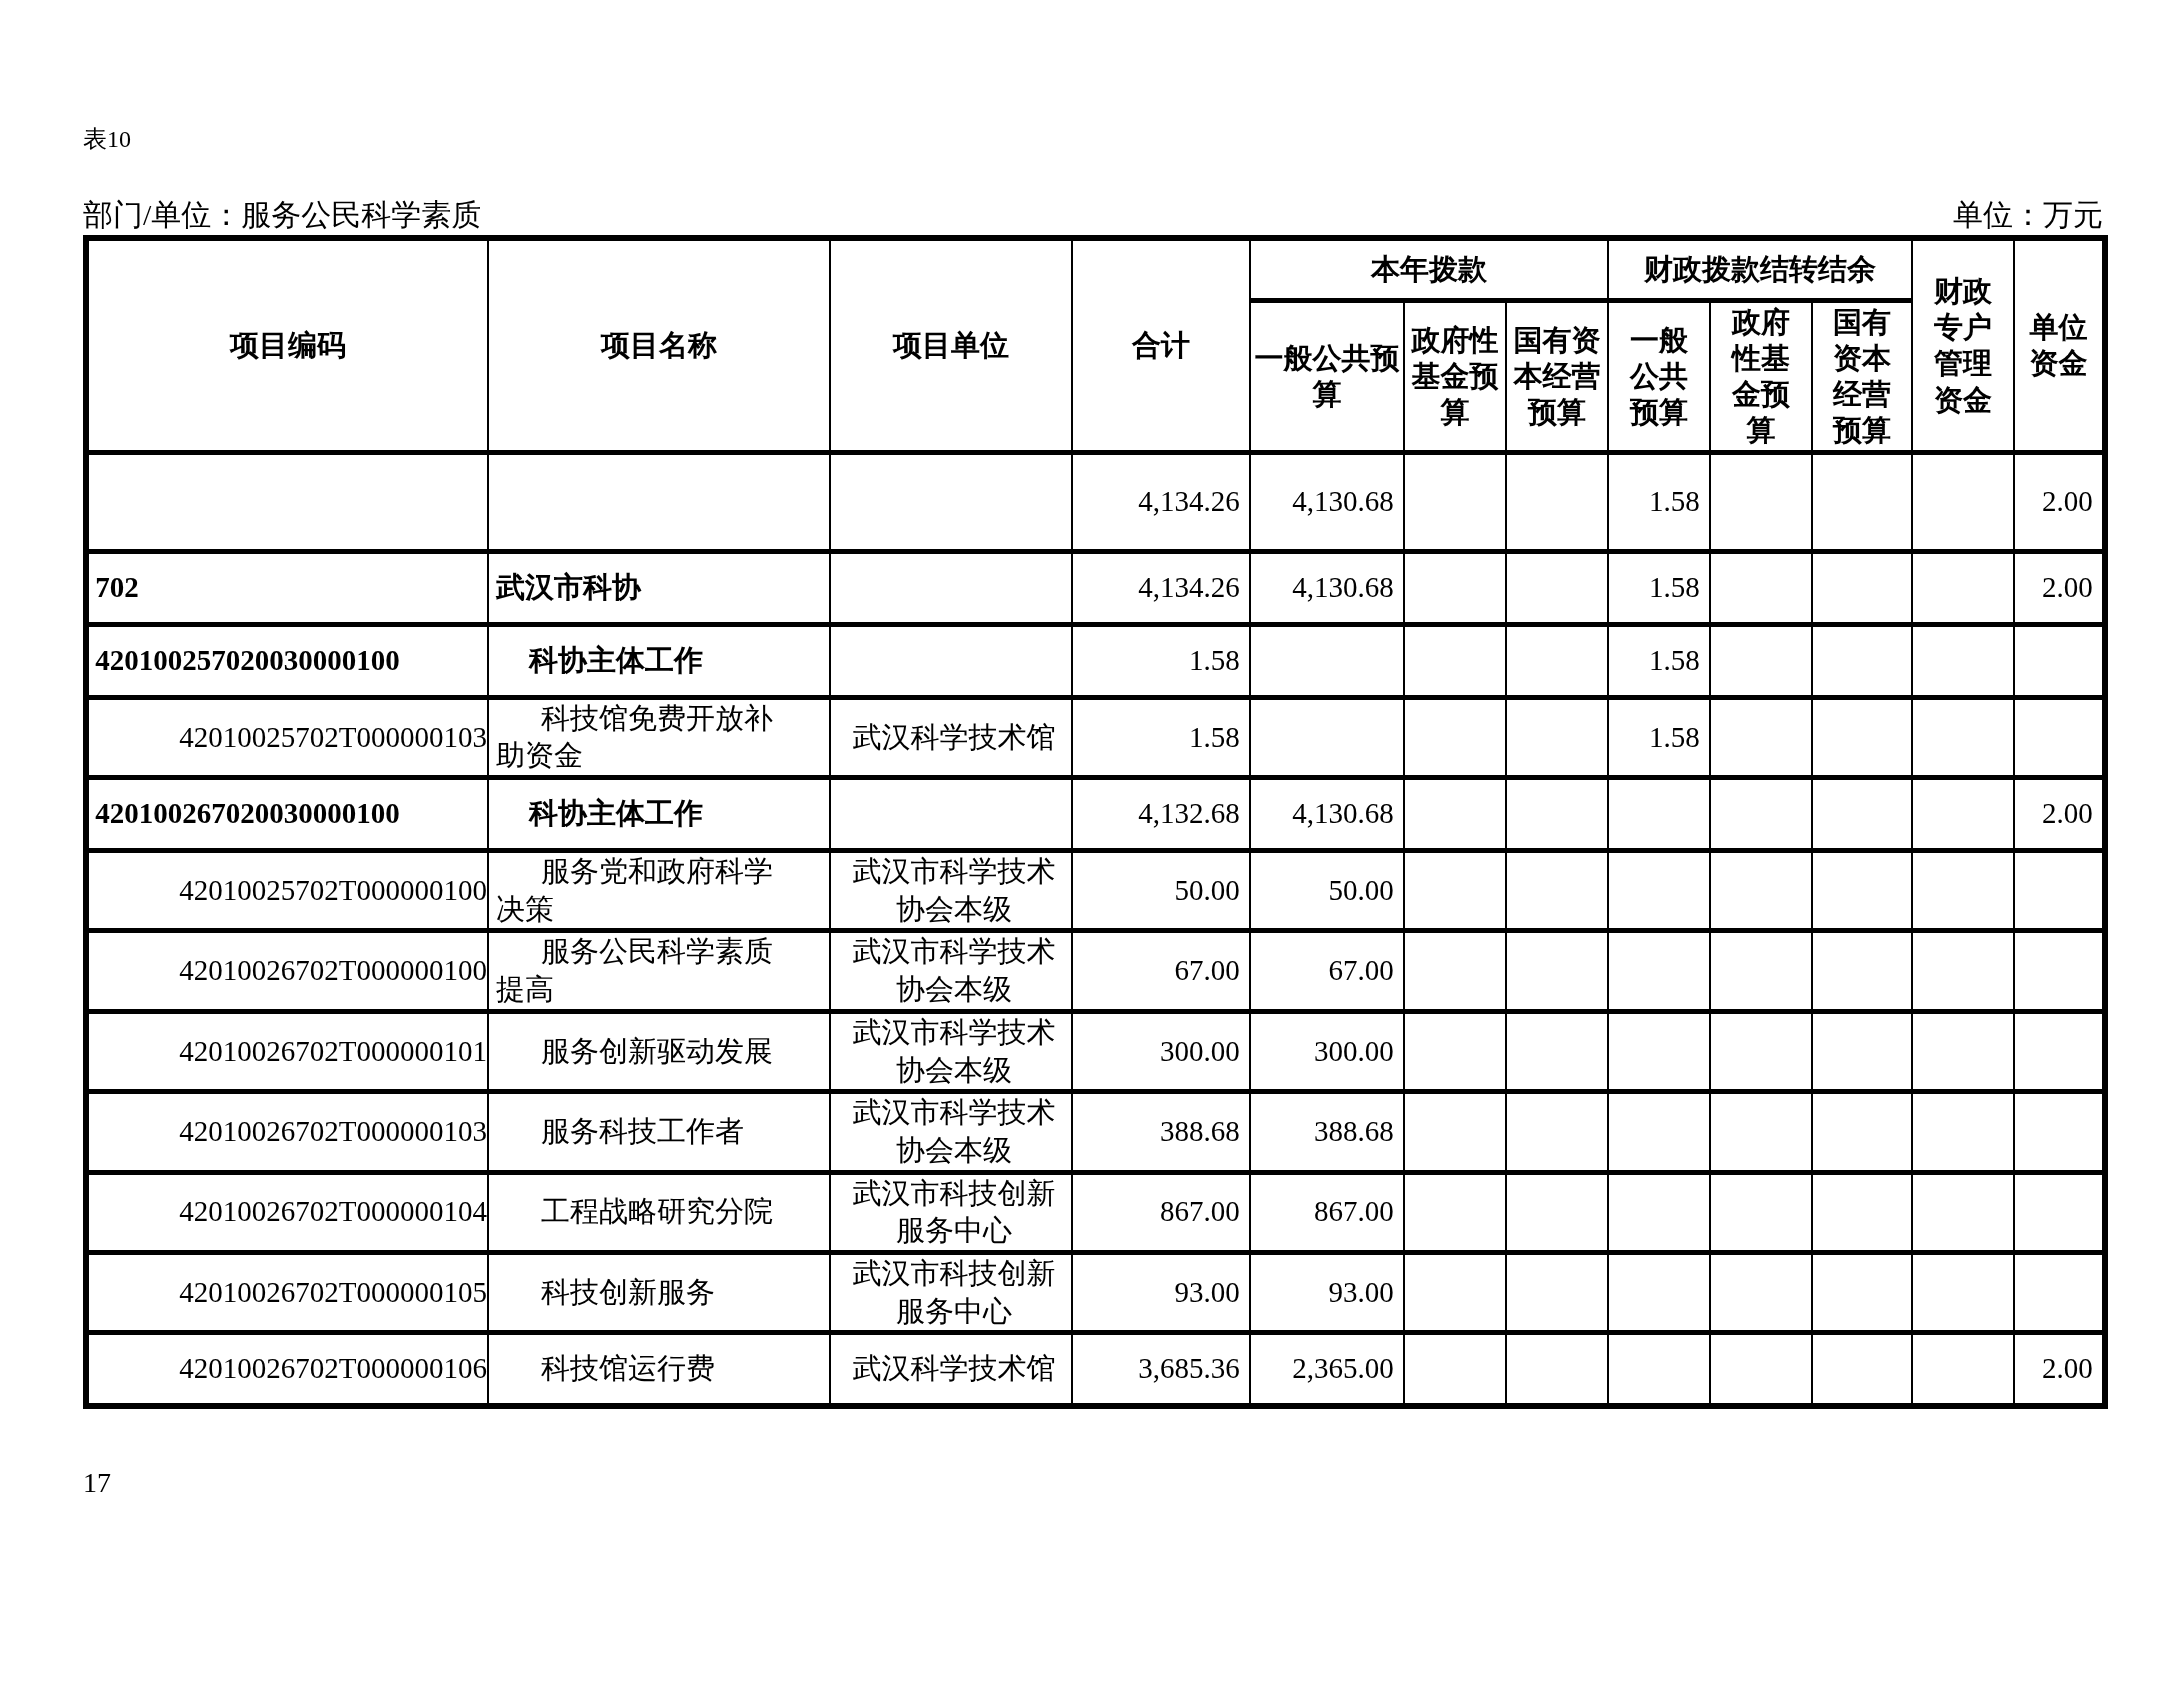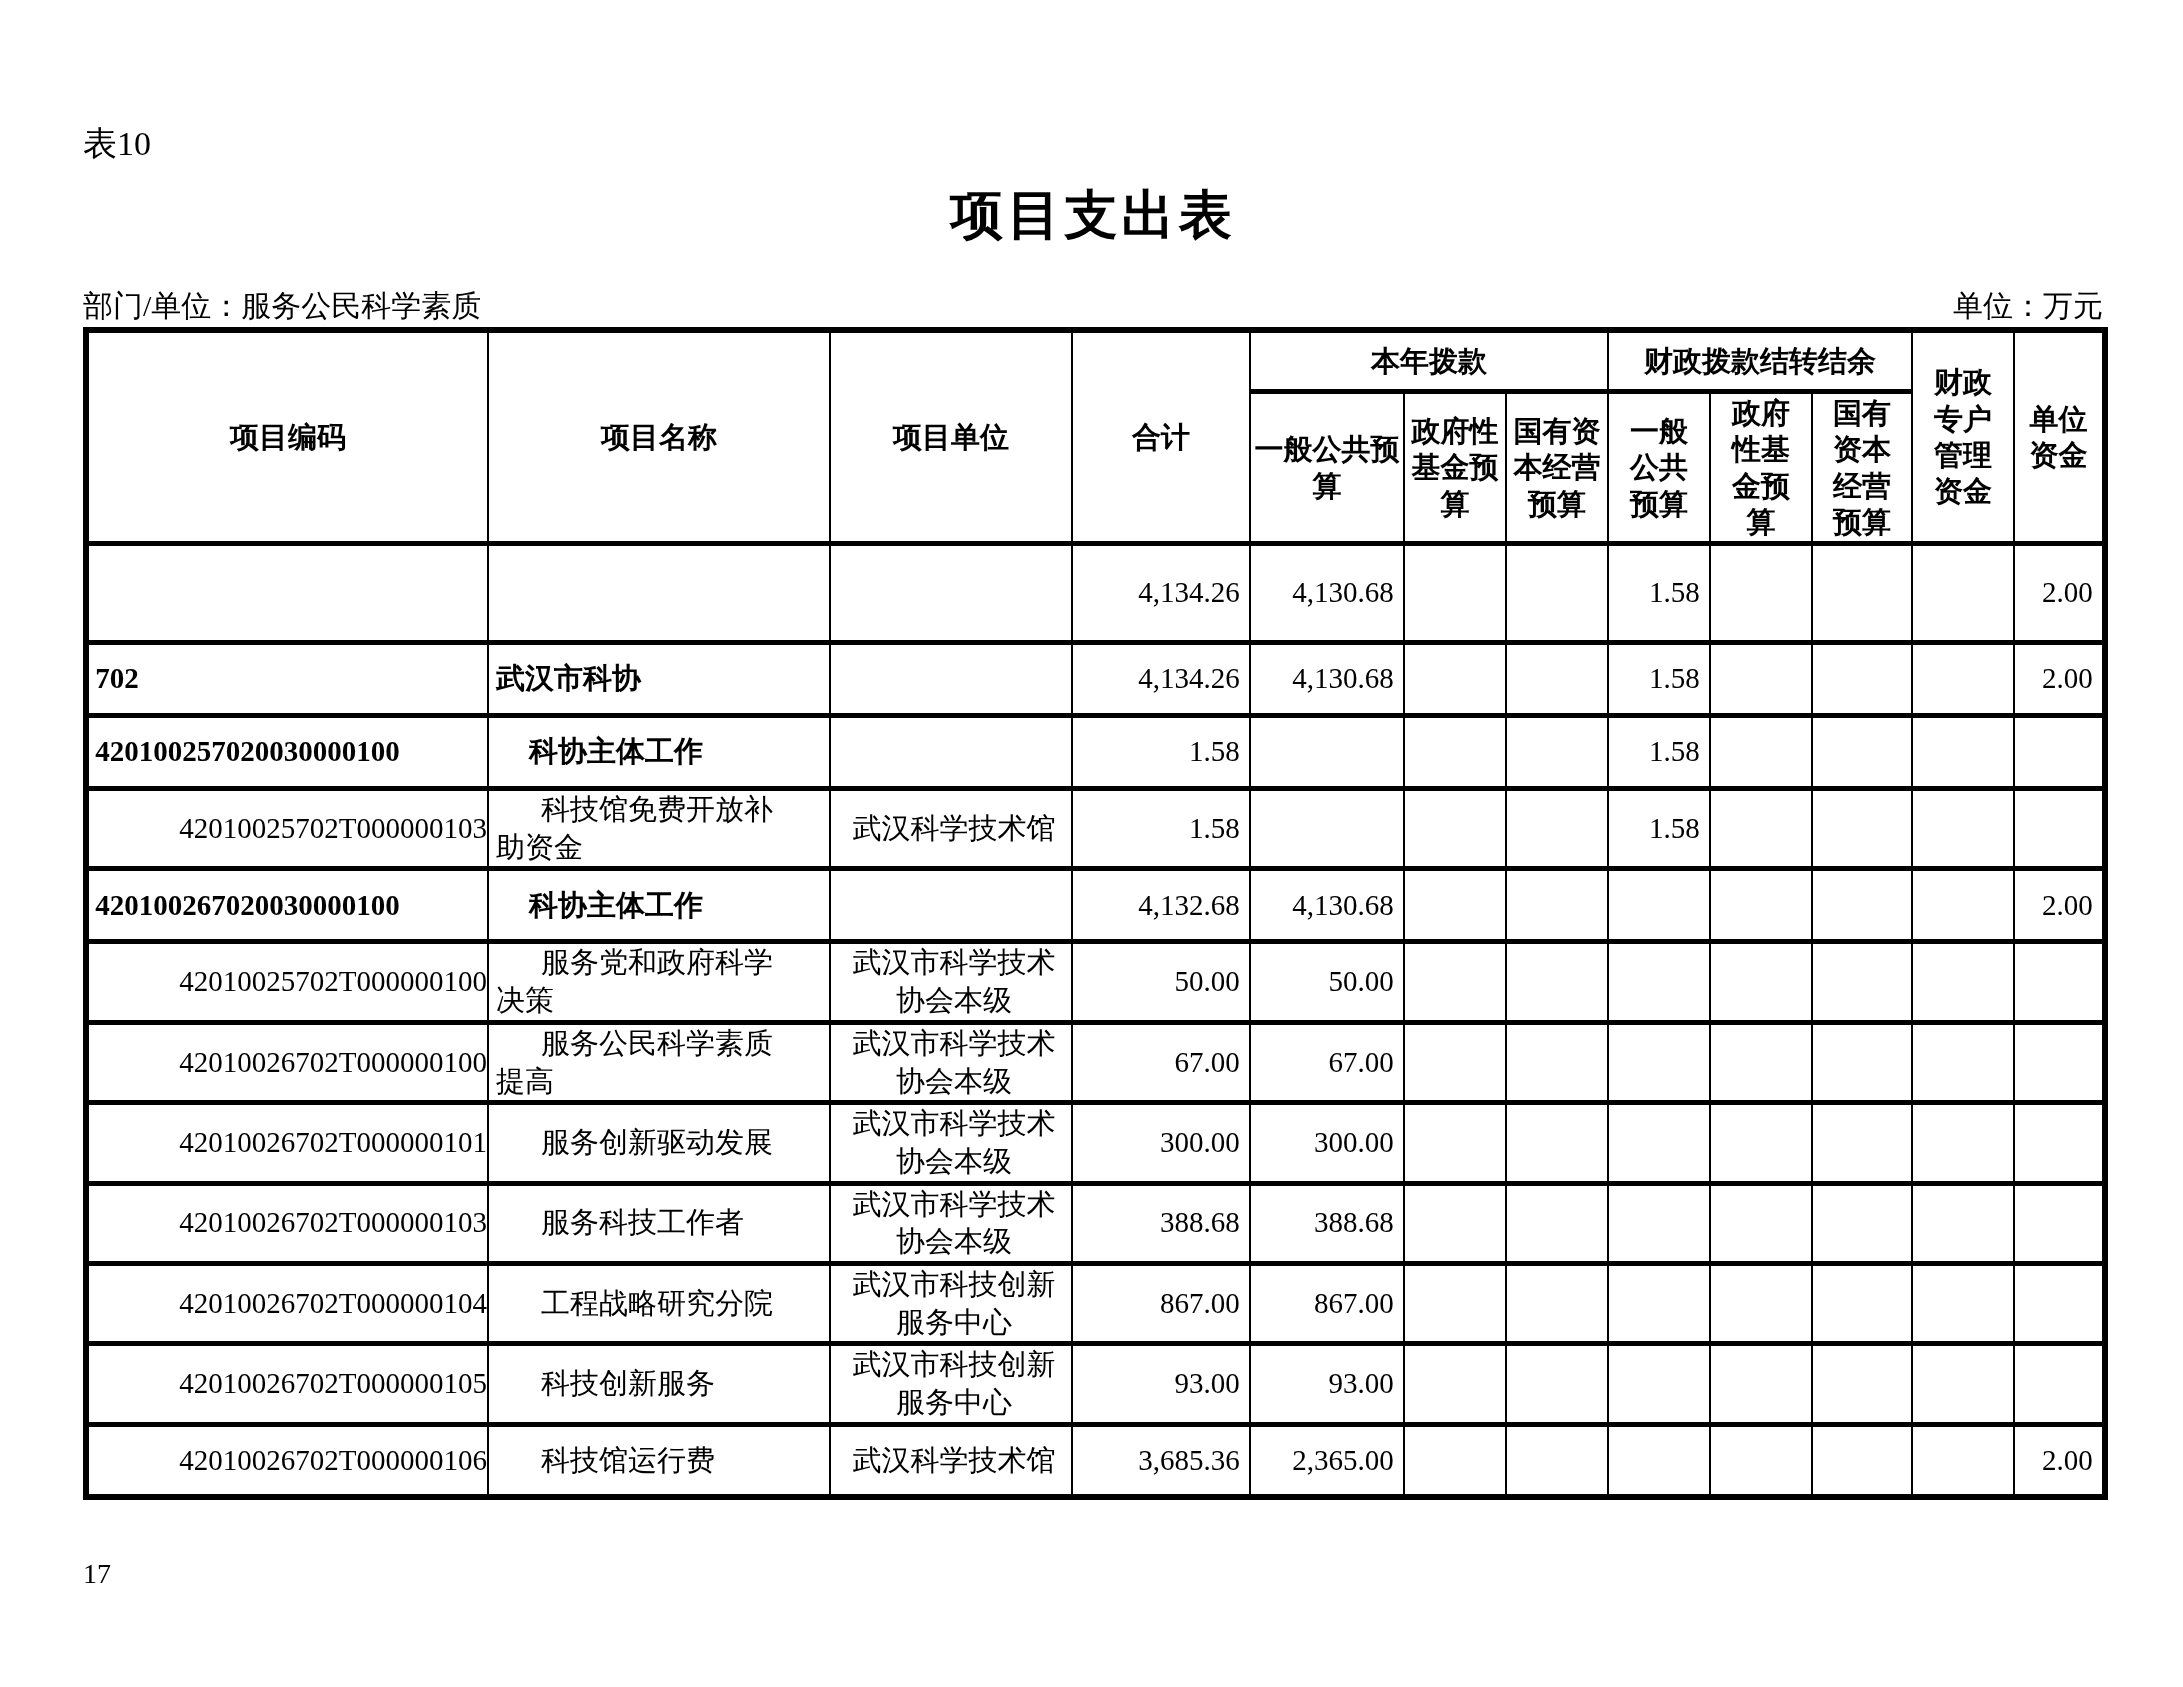--- a/index.html
+++ b/index.html
@@ -12,21 +12,21 @@
   body {
     width: 2183px;
     height: 1687px;
     position: relative;
   }
   .content {
     box-sizing: border-box;
     padding: 127px 80px 0 83px;
   }
   .table-tag {
-    font-size: 34px;
+    font-size: 24px;
     line-height: 1;
   }
   .doc-title {
     text-align: center;
     font-size: 53px;
     font-weight: bold;
     letter-spacing: 4.1px;
     margin-top: 28.4px;
     line-height: 1;
   }
@@ -85,21 +85,20 @@
     margin-top: 58px;
   }
 </style>
 </head>
 <body>
 
 <div class="content">
 
   <div class="table-tag">表10</div>
 
-  <div class="doc-title">项目支出表</div>
 
   <div class="meta-row">
     <span>部门/单位：服务公民科学素质</span>
     <span>单位：万元</span>
   </div>
 
   <table class="main">
     <colgroup>
       <col style="width:402px">
         <col style="width:342px">

